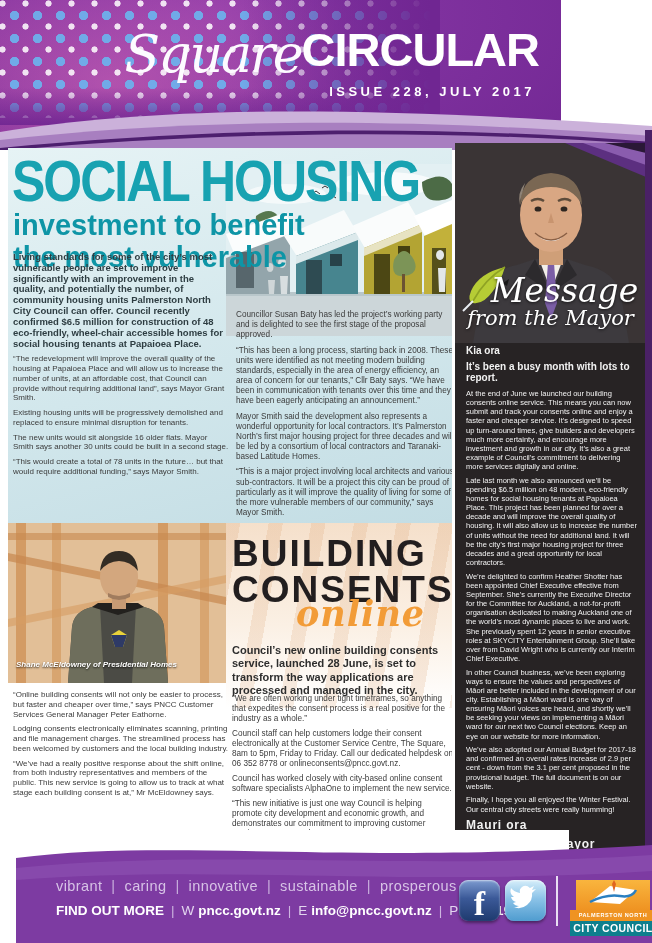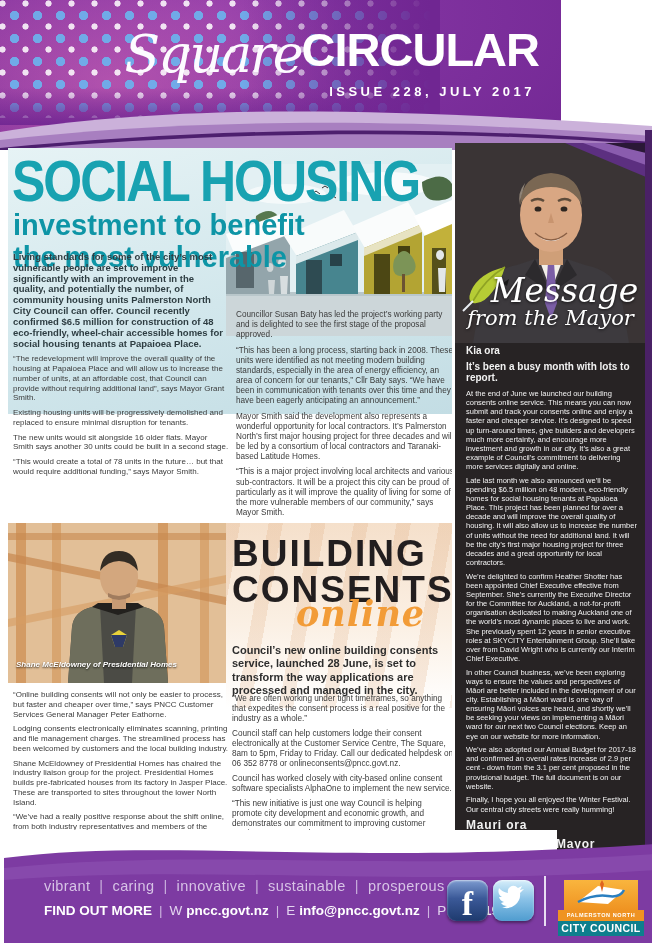--- a/index.html
+++ b/index.html
@@ -24,21 +24,21 @@
     background:linear-gradient(to right, rgba(112,38,146,0) 55%, rgba(112,38,146,1) 98%),
                linear-gradient(to bottom, rgba(112,38,146,0) 70%, rgba(112,38,146,.9) 100%); }
   .masthead { position:absolute; right:22px; top:22px; text-align:right; color:#fff; white-space:nowrap; }
   .masthead .script { font-family:"DejaVu Serif", serif; font-style:italic; font-size:52px; letter-spacing:-2px; color:#fdfbff; }
   .masthead .blocky { font-size:47px; font-weight:bold; letter-spacing:-1px; vertical-align:6px; }
   .issue { position:absolute; right:26px; top:84px; color:#fff; font-size:13px; font-weight:bold; letter-spacing:3.5px; }
   .waves { position:absolute; left:0; top:98px; width:652px; height:52px; }
 
   
   .main-left { position:absolute; left:8px; top:148px; width:444px; height:705px; background:#fff; overflow:hidden; }
-  .cyan-zone { position:absolute; left:0; top:0; width:444px; height:266px;
+  .cyan-zone { position:absolute; left:0; top:0; width:444px; height:375px;
     background:linear-gradient(165deg,#e6f3f5 0%, #d2e7ec 55%, #c3dde4 100%); }
   .houses { position:absolute; left:218px; top:16px; width:226px; height:172px; }
   .headline { position:absolute; left:4px; top:0px; width:440px; font-size:50px; font-weight:bold;
     letter-spacing:-2px; color:#18a2b1; transform:scaleY(1.15); transform-origin:left top; white-space:nowrap; }
   .subhead { position:absolute; left:5px; top:62px; font-size:29px; font-weight:bold; color:#0e95a6; line-height:1.1; }
   .col { position:absolute; color:#3b3b3b; font-size:8px; line-height:1.22; }
   .col p { margin:0 0 5px 0; }
   .col .intro { font-size:9.5px; font-weight:bold; color:#2e3d42; line-height:1.14; }
   .col1 { left:5px; top:104px; width:216px; }
   .col2 { left:228px; top:162px; width:218px; font-size:8.2px; line-height:1.24; }
@@ -74,21 +74,21 @@
   .sb-text { position:absolute; left:11px; top:202px; width:172px; color:#f2f2f2; }
   .sb-text .greet { font-size:10px; font-weight:bold; margin-bottom:5px; }
   .sb-text .lead { font-size:10px; font-weight:bold; margin-bottom:6px; }
   .sb-text p.para { font-size:7.5px; line-height:1.22; margin-bottom:4.5px; }
   .sb-text .signoff1 { font-size:12px; font-weight:bold; letter-spacing:.8px; margin-top:3px; }
   .sb-text .signoff2 { font-size:12px; font-weight:bold; letter-spacing:.8px; margin-top:5px; }
 
   .right-strip { position:absolute; right:0; top:130px; width:7px; height:730px; background:#4a2166; }
 
   
-  .footer { position:absolute; left:4px; top:830px; width:553px; height:113px; background:#fff; z-index:5; }
+  .footer { position:absolute; left:16px; top:830px; width:553px; height:113px; background:#fff; z-index:5; }
   .footer svg.fwave { position:absolute; left:0; top:0; width:652px; height:113px; }
   .footer-inner { position:absolute; left:0; top:0; width:652px; height:113px; }
   .f-row1 { position:absolute; left:40px; top:48px; font-size:14.5px; color:#d7c3e6; letter-spacing:.4px; }
   .f-row1 .sep { margin:0 9px; color:#c9afdd; }
   .f-row2 { position:absolute; left:40px; top:73px; font-size:13.5px; color:#fff; }
   .f-row2 .b { font-weight:bold; }
   .f-row2 .sep { margin:0 7px; color:#cdb6e0; font-weight:normal; }
   .f-row2 .lab { font-weight:normal; color:#e3d5ef; margin-right:4px; }
   .social { position:absolute; top:50px; width:41px; height:41px; border-radius:9px;
     box-shadow:0 2px 3px rgba(0,0,0,.4), inset 0 1px 2px rgba(255,255,255,.6); }
@@ -221,21 +221,20 @@
       <p>“We are often working under tight timeframes, so anything that expedites the consent process is a real positive for the industry as a whole.”</p>
       <p>Council staff can help customers lodge their consent electronically at the Customer Service Centre, The Square, 8am to 5pm, Friday to Friday.  Call our dedicated helpdesk on 06 352 8778 or onlineconsents@pncc.govt.nz.</p>
       <p>Council has worked closely with city-based online consent software specialists AlphaOne to implement the new service.</p>
       <p>“This new initiative is just one way Council is helping promote city development and economic growth, and demonstrates our commitment to improving customer service,” says Mr Eathorne.</p>
       <p>For more information contact Peter Eathorne on 06 356 8199 or peter.eathorne@pncc.govt.nz.</p>
     </div>
 
     <div class="col col1-lower">
       <p>“Online building consents will not only be easier to process, but faster and cheaper over time,” says PNCC Customer Services General Manager Peter Eathorne.</p>
       <p>Lodging consents electronically eliminates scanning, printing and file management charges. The streamlined process has been welcomed by customers and the local building industry.</p>
-      <p>Shane McEldowney of Presidential Homes has chaired the industry liaison group for the project. Presidential Homes builds pre-fabricated houses from its factory in Jasper Place.  These are transported to sites throughout the lower North Island.</p>
       <p>“We’ve had a really positive response about the shift online, from both industry representatives and members of the public. This new service is going to allow us to track at what stage each building consent is at,” Mr McEldowney says.</p>
     </div>
   </div>
 
   <div class="sidebar">
     <svg class="mayor-photo" viewBox="0 0 191 200">
       <rect width="191" height="200" fill="#3a3435"></rect>
       <rect width="191" height="200" fill="url(#sg)" opacity="0"></rect>
       <path d="M110,0 L191,0 L191,34 Z" fill="#5c2f80"></path>
       <path d="M128,0 L191,0 L191,22 Z" fill="#8a5cae"></path>

